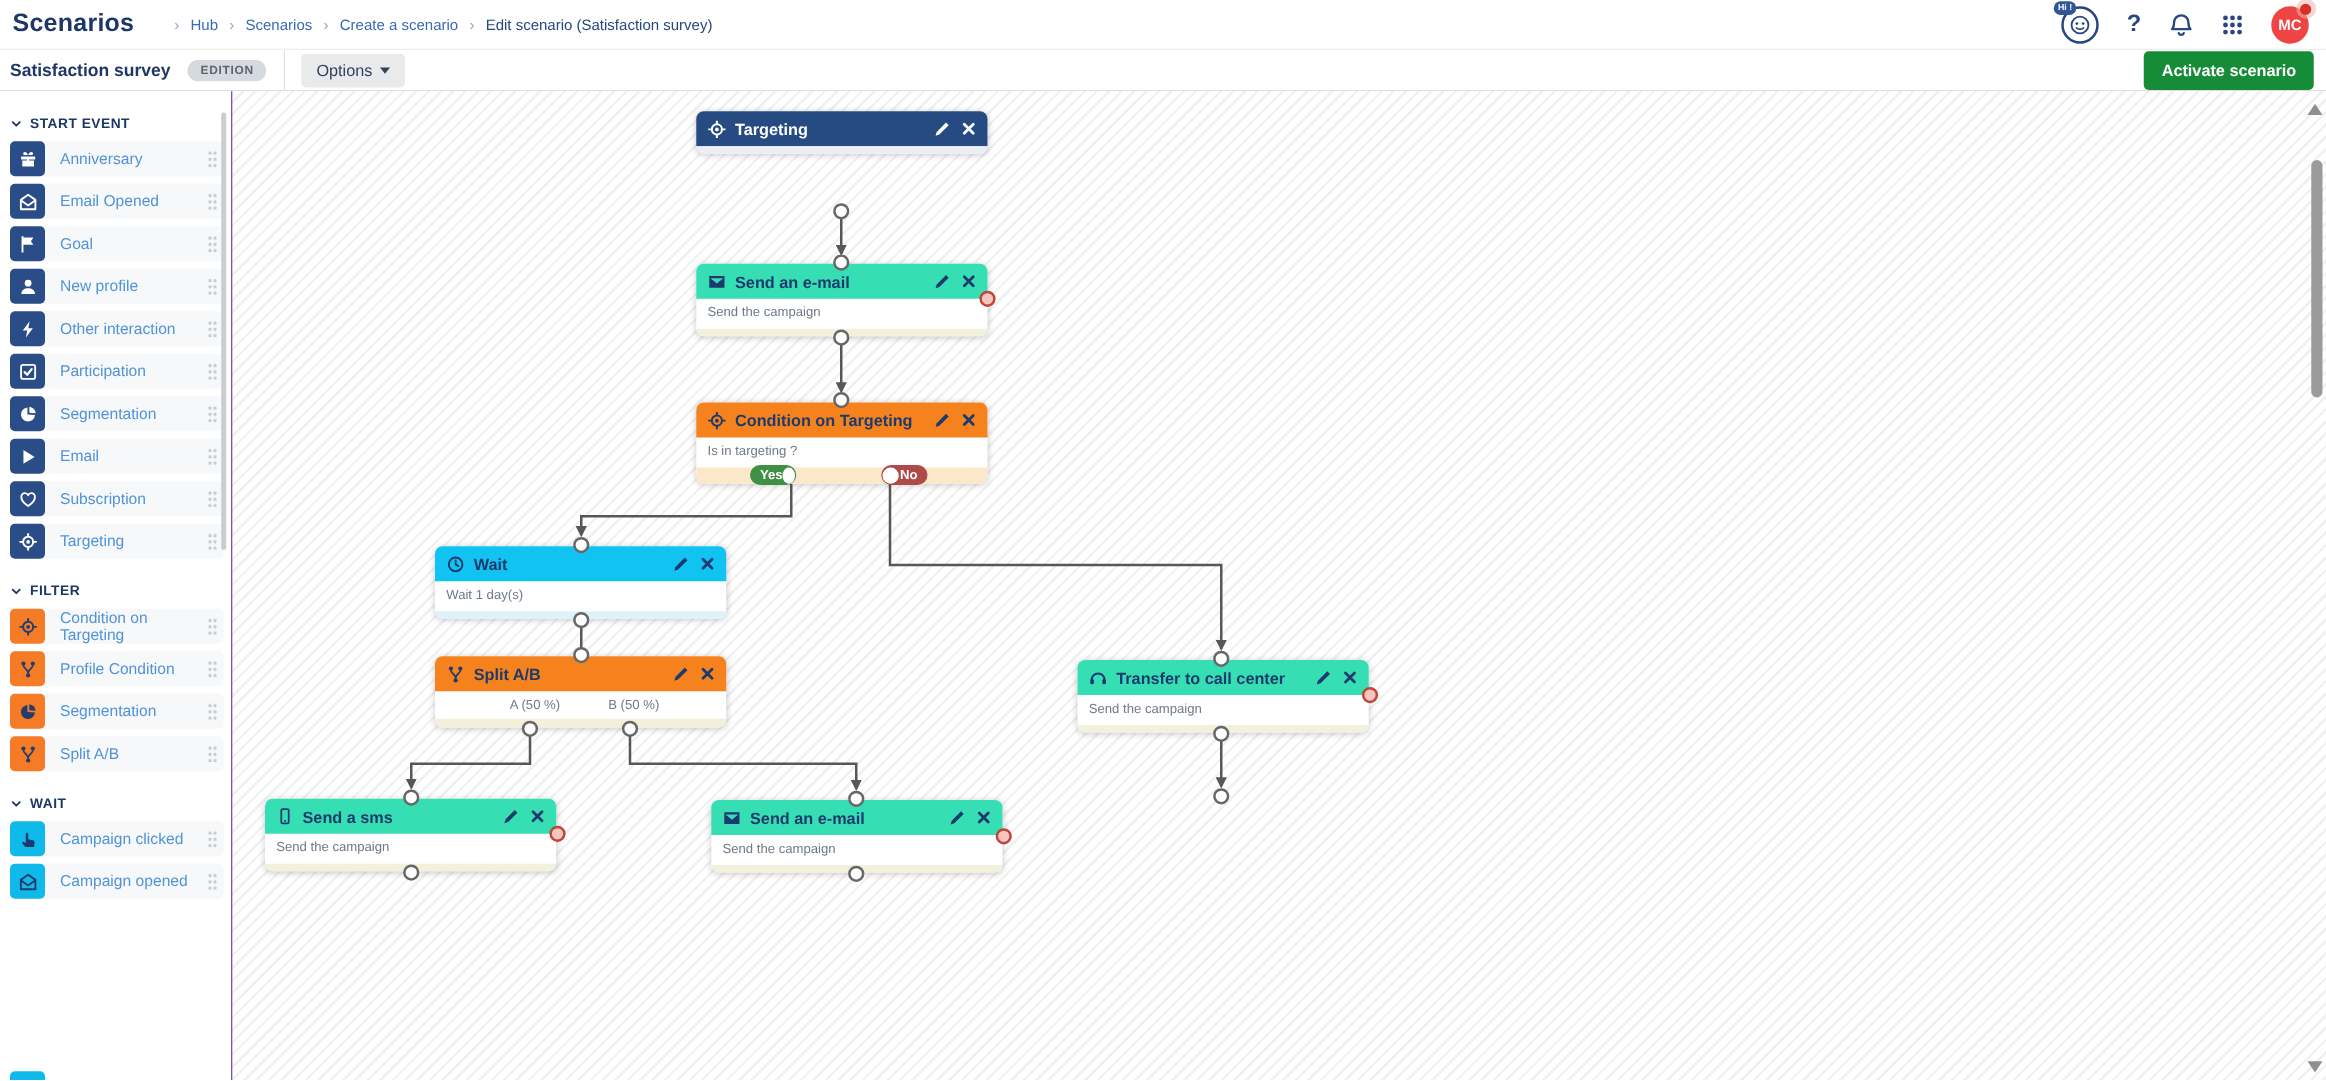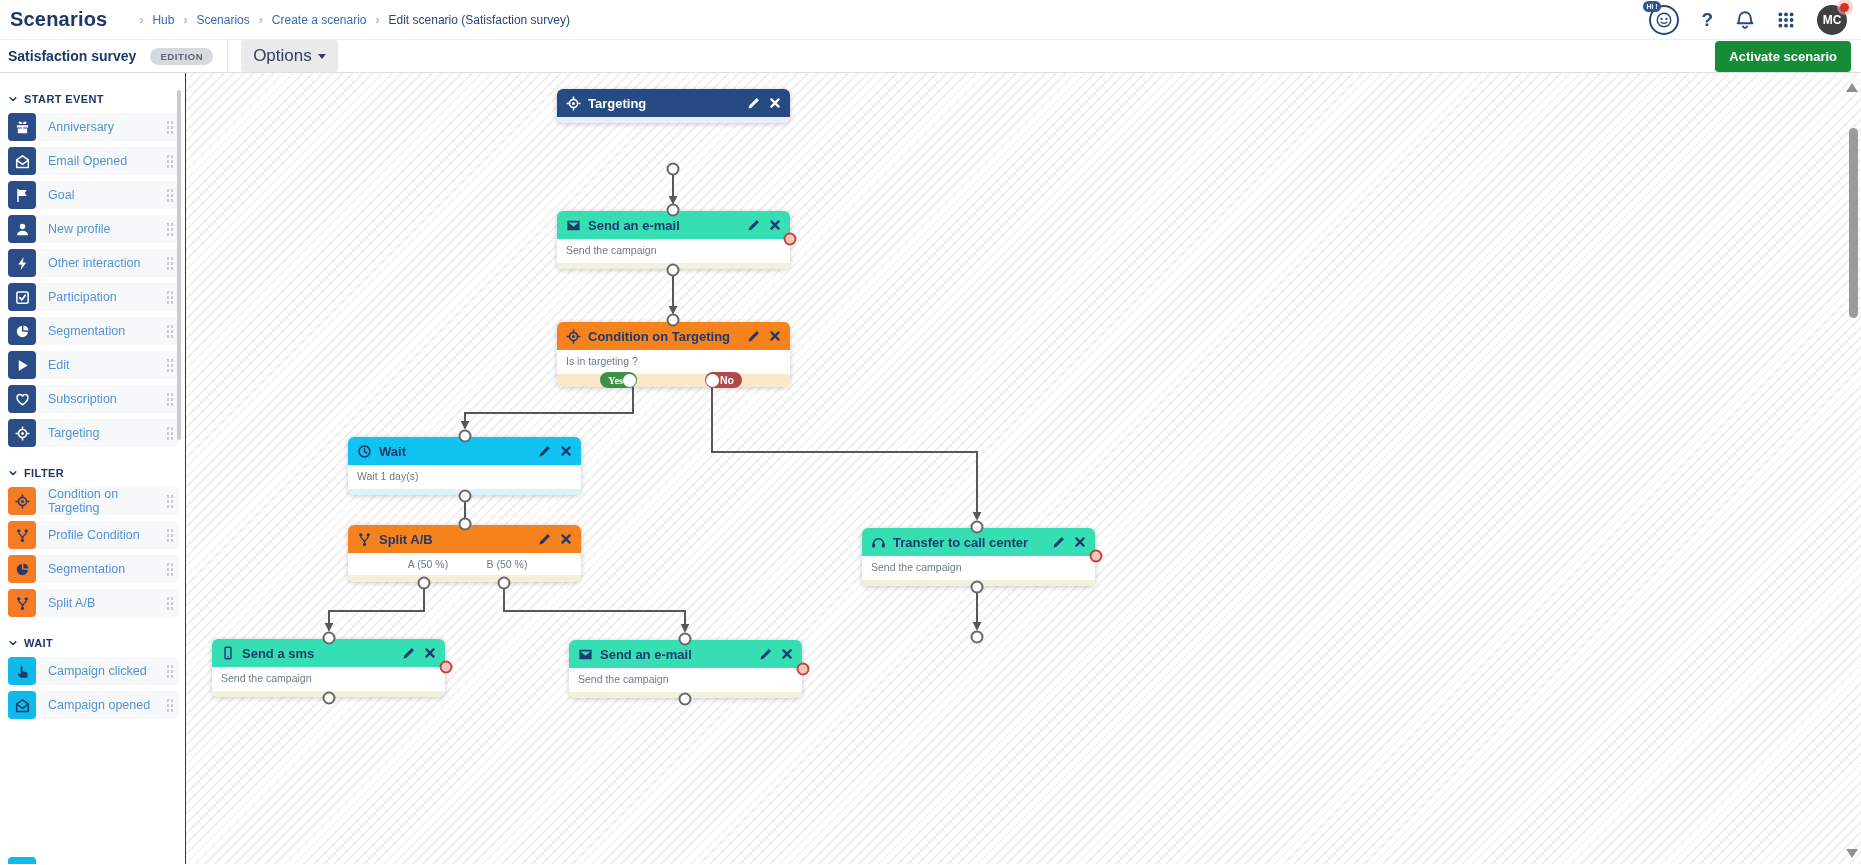--- a/index.html
+++ b/index.html
@@ -15,35 +15,35 @@
   .crumb { color:#3a6ab3; cursor:pointer; }
   .crumb.current { color:#27477e; }
   .crumb-sep { color:#9aa3b5; font-size:12px; }
   .top-icons { margin-left:auto; display:flex; align-items:center; gap:22px; }
   .assistant { position:relative; width:30px; height:30px; border:2px solid #27477e;
     border-radius:50%; display:flex; align-items:center; justify-content:center; color:#27477e; background:#fff; }
   .assistant .hi { position:absolute; top:-6px; left:-8px; background:#2f5596; color:#fff;
     font-size:7px; font-weight:700; padding:2px 3px; border-radius:8px; }
   .help { font-size:19px; font-weight:700; color:#27477e; cursor:pointer; }
   .bell,.grid9 { color:#27477e; cursor:pointer; }
-  .avatar { position:relative; width:30px; height:30px; border-radius:50%; background:#404040;
+  .avatar { position:relative; width:30px; height:30px; border-radius:50%; background:#ef4444;
     color:#fff; font-size:12px; font-weight:700; display:flex; align-items:center; justify-content:center; }
   .avatar .halo { position:absolute; top:-6px; right:-6px; width:16px; height:16px;
     background:#f2b4ae; opacity:.55; border-radius:50%; }
   .avatar .dot { position:absolute; top:-2px; right:-2px; width:9px; height:9px;
     background:#d93025; border-radius:50%; }
 
   
   .subbar { height:33px; display:flex; align-items:center; border-bottom:1px solid #dedede; background:#fff; }
   .scen-name { font-size:14px; font-weight:700; color:#1d3766; margin-left:8px; }
   .ed-badge { margin-left:14px; background:#d6d9de; color:#5a6472; font-size:9.5px; font-weight:700;
     letter-spacing:.6px; padding:3px 10px; border-radius:9px; }
   .vdiv { width:1px; height:33px; background:#e2e2e2; margin-left:14px; }
   .opt-btn { margin-left:13px; background:#e9eaec; border:none; border-radius:4px; padding:6px 12px;
-    font-size:17px; color:#33415c; display:flex; align-items:center; gap:6px; cursor:pointer;
+    font-size:13px; color:#33415c; display:flex; align-items:center; gap:6px; cursor:pointer;
     font-family:inherit; }
   .caret { width:0; height:0; border-left:4px solid transparent; border-right:4px solid transparent;
     border-top:5px solid #33415c; }
   .activate-btn { margin-left:auto; margin-right:10px; background:#168c39; color:#fff; border:none;
     border-radius:4px; padding:8px 14px; font-size:13px; font-weight:700; cursor:pointer; font-family:inherit; }
 
   
   .content { display:flex; height:791px; }
 
   
@@ -87,21 +87,21 @@
   .s-teal  { background:#f1f1dc; }
   .s-peach { background:#fbe8ca; }
   .s-cream { background:#f4efd9; }
   .s-cyan  { background:#def2fa; }
   .s-pink  { background:#f8e6e6; }
 
   .n-condition .node-strip { height:13px; }
   .badge { position:absolute; bottom:-1px; height:16px; border-radius:9px; color:#fff;
     font-size:10.5px; font-weight:700; display:flex; align-items:center; z-index:9; cursor:pointer; }
   .badge .knob { width:13px; height:13px; border-radius:50%; background:#fff; }
-  .badge-yes { left:43px; width:37px; background:#3f8f44; padding-left:8px; justify-content:space-between;font-family:Liberation Serif, serif; }
+  .badge-yes { left:43px; width:37px; background:#3f8f44; padding-left:8px; justify-content:space-between; }
   .badge-yes .knob { margin-right:1px; }
   .badge-no { left:148px; width:37px; background:#b04a48; padding-right:8px; justify-content:space-between; }
   .badge-no .knob { margin-left:1px; }
 
   .split-label { position:absolute; top:33px; transform:translateX(-50%);
     font-size:10.5px; color:#6f7a86; }
   .n-split .node-body { min-height:22px; }
   .n-split .node-strip { height:7px; }
 
   .port { position:absolute; width:13px; height:13px; border-radius:50%; background:#fff;
@@ -344,21 +344,21 @@
             </span>
             <span class="sb-label">Segmentation</span>
             <span class="sb-drag"></span>
           </div>
           <div class="sb-item">
             <span class="sb-icon" style="background:#2a4c87;color:#ffffff">
               <svg class="ic" width="15" height="15">
                 <use href="#i-play"></use>
               </svg>
             </span>
-            <span class="sb-label">Edit</span>
+            <span class="sb-label">Email</span>
             <span class="sb-drag"></span>
           </div>
           <div class="sb-item">
             <span class="sb-icon" style="background:#2a4c87;color:#ffffff">
               <svg class="ic" width="15" height="15">
                 <use href="#i-heart"></use>
               </svg>
             </span>
             <span class="sb-label">Subscription</span>
             <span class="sb-drag"></span>

